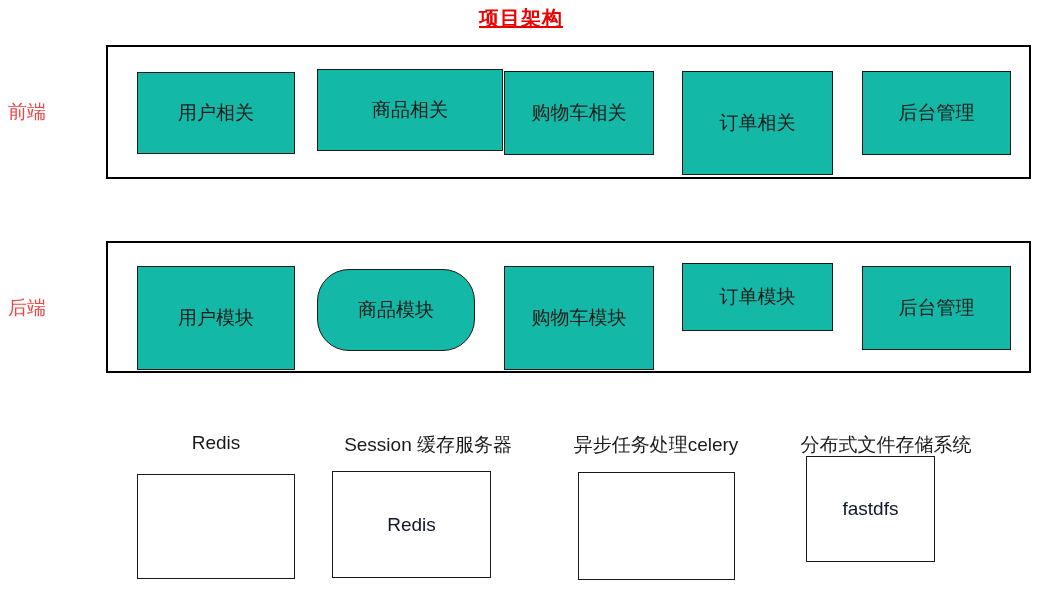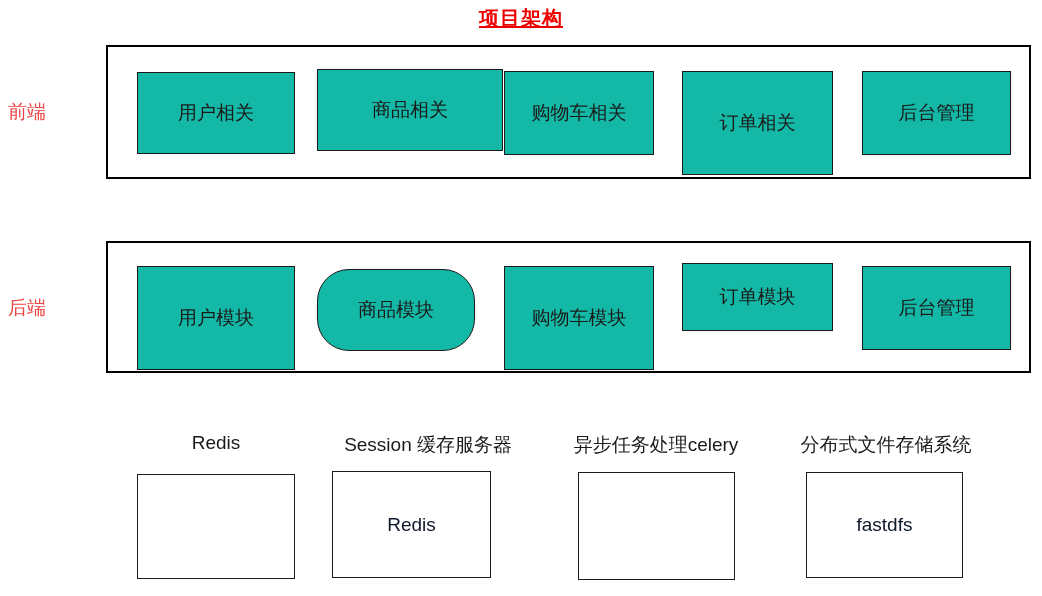--- a/index.html
+++ b/index.html
@@ -100,15 +100,15 @@
   <div class="abs store-label" style="left:137px; top:432px; width:158px;">Redis</div>
   <div class="abs store-box" style="left:137px; top:474px; width:158px; height:105px;"></div>
 
   <div class="abs store-label" style="left:312px; top:432px; width:200px;text-align:right;">Session 缓存服务器</div>
   <div class="abs store-box" style="left:332px; top:471px; width:159px; height:107px;">Redis</div>
 
   <div class="abs store-label" style="left:556px; top:432px; width:200px;">异步任务处理celery</div>
   <div class="abs store-box" style="left:578px; top:472px; width:157px; height:108px;"></div>
 
   <div class="abs store-label" style="left:788px; top:432px; width:196px;">分布式文件存储系统</div>
-  <div class="abs store-box" style="left:806px; top:472px; width:157px; height:106px;">fastdfs</div>
+  <div class="abs store-box" style="left:806px; top:456px; width:129px; height:106px;">fastdfs</div>
 
 </div>
 
 </body></html>

